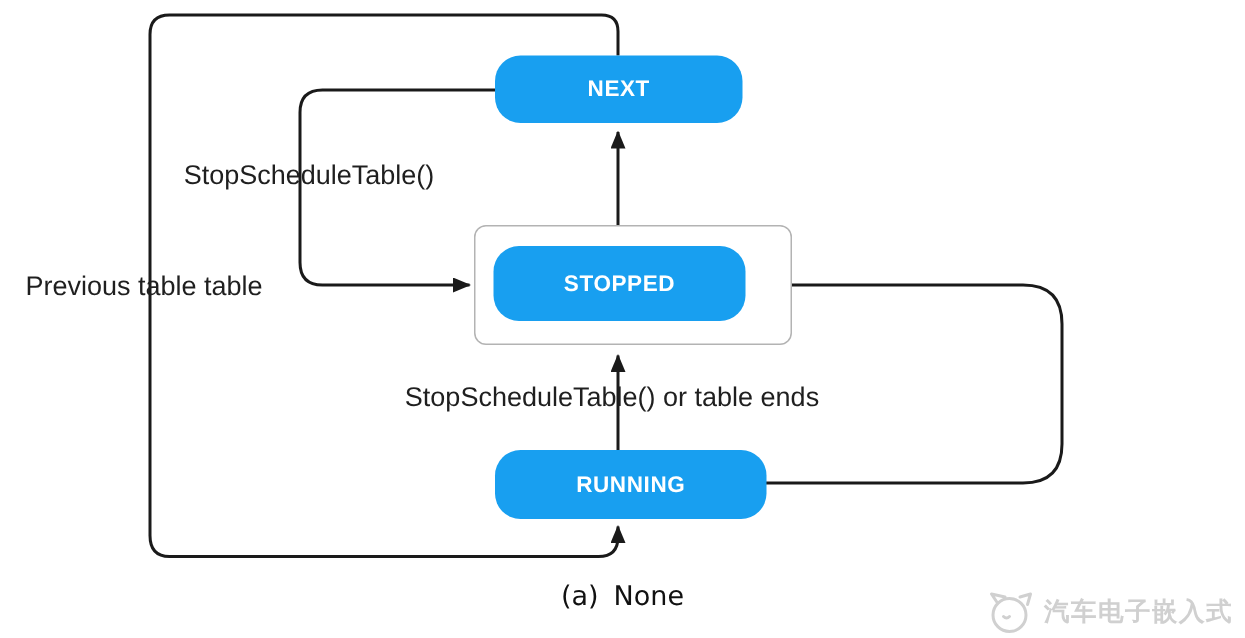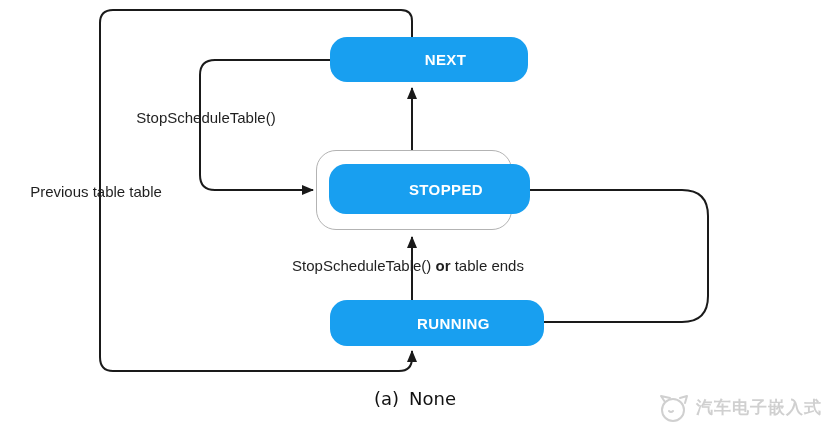--- a/index.html
+++ b/index.html
@@ -15,44 +15,43 @@
 
   .state-box {
     position: absolute;
     background: var(--state-fill, #189ff0);
     border-radius: 17px;
     display: flex; align-items: center; justify-content: center;
     color: #ffffff;
     font-weight: bold;
     font-size: 15px;
     letter-spacing: 0.4px;
-    padding-left: 33px;
   }
   .outer-box {
     position: absolute;
-    left: 316px; top: 150px; width: 196px; height: 80px;
+    left: 316px; top: 150px; width: 212px; height: 80px;
     border: 1.5px solid #b3b3b3;
-    border-radius: 20px;
+    border-radius: 8px;
     background: #ffffff;
     box-sizing: border-box;
   }
   .state-next    { left: 330px; top: 37px;  width: 165px; height: 45px; }
   .state-stopped { left: 12px;  top: 13px;  width: 168px; height: 50px; }
   .state-running { left: 330px; top: 300px; width: 181px; height: 46px; }
 
   .t-label {
     position: absolute;
     transform: translate(-50%, -50%);
-    font-size: 15px;
+    font-size: 18px;
     color: #1f1f1f;
     white-space: nowrap;
     text-align: center;
     line-height: 25px;
   }
-  .t-label b, .t-label .bold { font-weight: bold; }
+  .t-label b, .t-label .bold { font-weight: normal; }
 
   .lbl-stop-next   { left: 206px; top: 117px; }
   .lbl-next-sched  { left: 414px; top: 117px; }
   .lbl-prev-ends   { left: 96px;  top: 191px; }
   .lbl-stop-orends { left: 408px; top: 265px; }
   .lbl-start       { left: 707px; top: 262px; }
 
   .caption {
     position: absolute;
     left: 415px; top: 398px;

